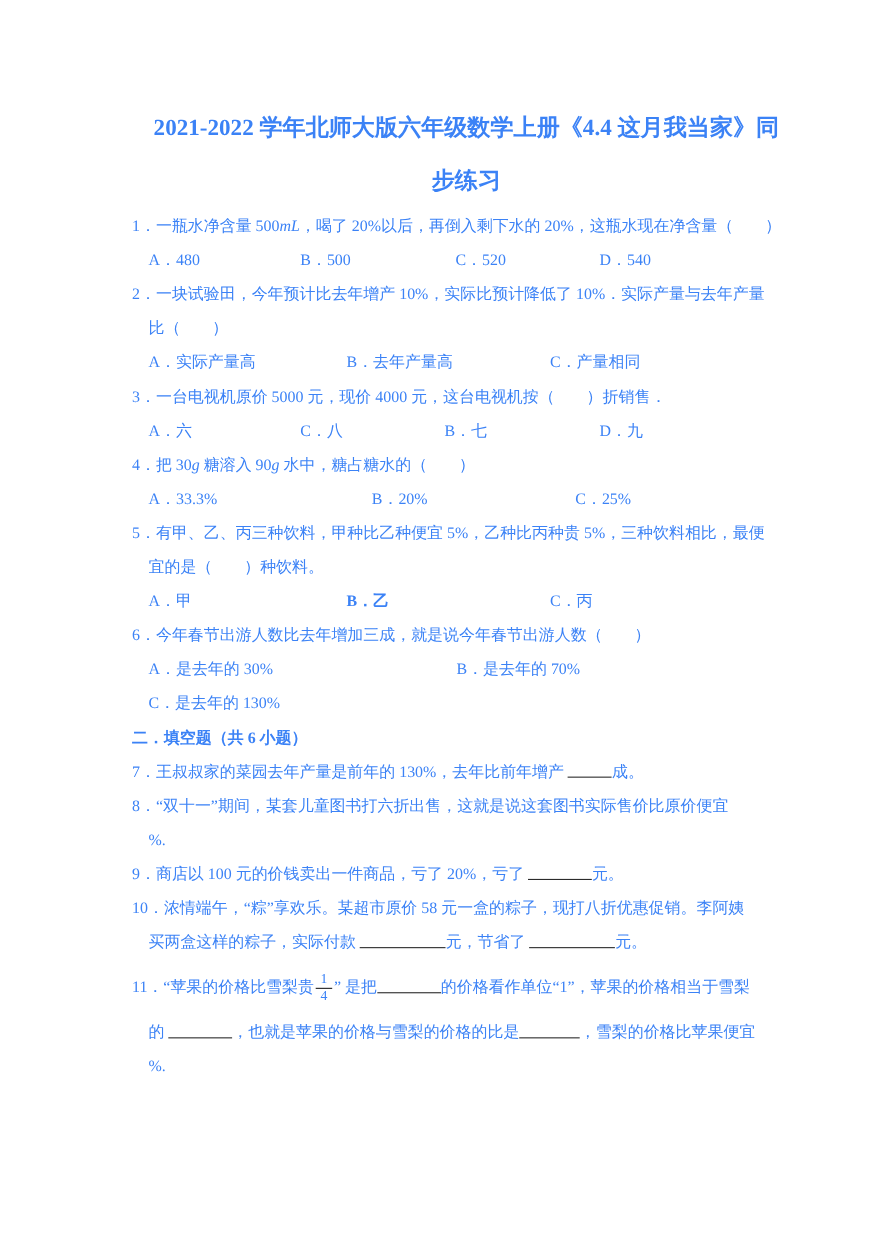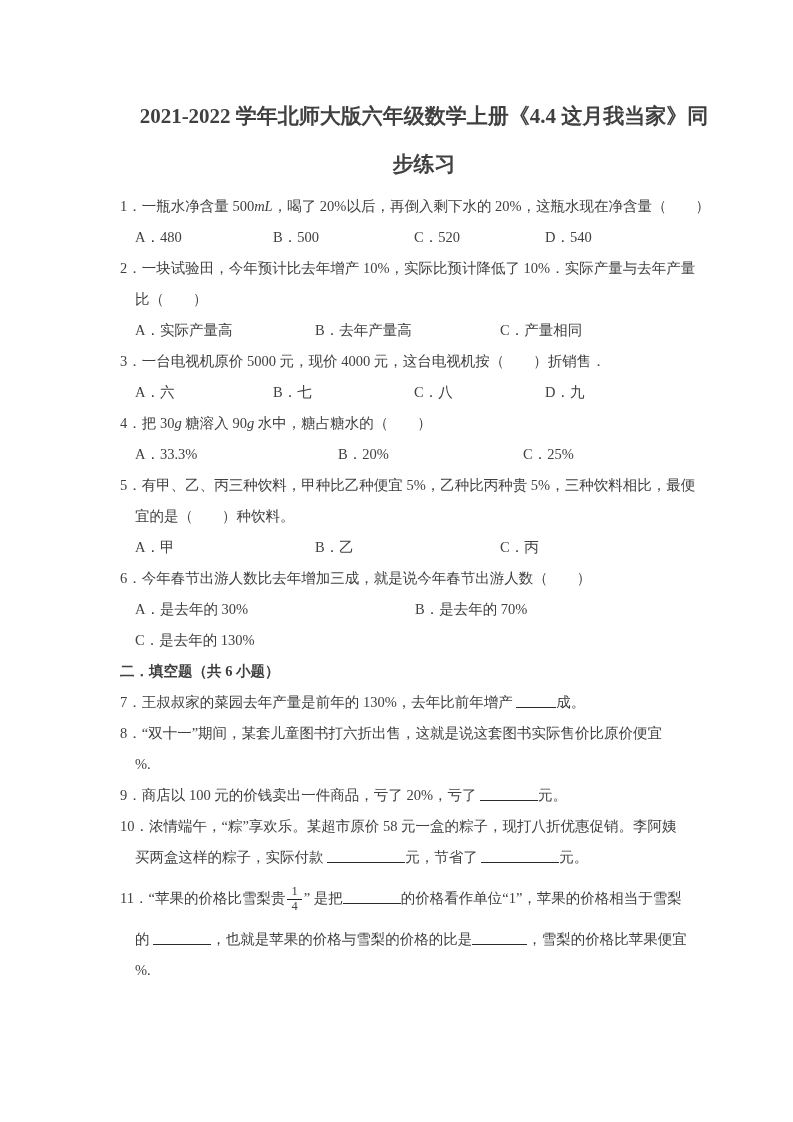--- a/index.html
+++ b/index.html
@@ -1,21 +1,21 @@
 <!DOCTYPE html>
 <html><head>
 <meta charset="utf-8">
 <style>
   html,body { margin:0; padding:0; background:#e8e8e8; }
   .page {
     position:relative;
     width:793px; height:1122px;
     margin:0 auto;
     background:#ffffff;
-    color:#404040;
+    color:#3b82f6;
     font-family:"Liberation Serif","DejaVu Serif",serif;
     font-size:14.5px;
     overflow:hidden;
     box-sizing:border-box;
     padding:0 45px 0 120px;
   }
   .title {
     padding-top:92px;
     font-size:21px;
     font-weight:bold;
@@ -74,30 +74,30 @@
         <div class="line"><span class="qnum">1．</span><span>一瓶水净含量 500</span><span class="math">mL</span><span>，喝了 20%以后，再倒入剩下水的 20%，这瓶水现在净含量（　　）</span></div>
         <div class="opt-row"><span class="opt" style="width: 138px;">A．480</span><span class="opt" style="width: 141px;">B．500</span><span class="opt" style="width: 131px;">C．520</span><span class="opt">D．540</span></div>
       </div>
       <div class="question">
         <div class="line"><span class="qnum">2．</span><span>一块试验田，今年预计比去年增产 10%，实际比预计降低了 10%．实际产量与去年产量</span></div>
         <div class="line cont"><span>比（　　）</span></div>
         <div class="opt-row"><span class="opt" style="width: 180px;">A．实际产量高</span><span class="opt" style="width: 185px;">B．去年产量高</span><span class="opt">C．产量相同</span></div>
       </div>
       <div class="question">
         <div class="line"><span class="qnum">3．</span><span>一台电视机原价 5000 元，现价 4000 元，这台电视机按（　　）折销售．</span></div>
-        <div class="opt-row"><span class="opt" style="width: 138px;">A．六</span><span class="opt" style="width: 141px;">B．七</span><span class="opt" style="width: 131px;">C．八</span><span class="opt">D．九</span></div>
+        <div class="opt-row"><span class="opt" style="width: 138px;">A．六</span><span class="opt" style="width: 131px;">C．八</span><span class="opt" style="width: 141px;">B．七</span><span class="opt">D．九</span></div>
       </div>
       <div class="question">
         <div class="line"><span class="qnum">4．</span><span>把 30</span><span class="math">g</span><span> 糖溶入 90</span><span class="math">g</span><span> 水中，糖占糖水的（　　）</span></div>
         <div class="opt-row"><span class="opt" style="width: 180px;">A．33.3%</span><span class="opt" style="width: 185px; margin-left: 23px;">B．20%</span><span class="opt">C．25%</span></div>
       </div>
       <div class="question">
         <div class="line"><span class="qnum">5．</span><span>有甲、乙、丙三种饮料，甲种比乙种便宜 5%，乙种比丙种贵 5%，三种饮料相比，最便</span></div>
         <div class="line cont"><span>宜的是（　　）种饮料。</span></div>
-        <div class="opt-row"><span class="opt" style="width: 180px;">A．甲</span><span class="opt" style="width: 185px;">B．乙</span><span class="opt">C．丙</span></div>
+        <div class="opt-row"><span class="opt" style="width: 180px;">A．甲</span><span class="opt" style="width: 185px; font-weight: bold;">B．乙</span><span class="opt">C．丙</span></div>
       </div>
       <div class="question">
         <div class="line"><span class="qnum">6．</span><span>今年春节出游人数比去年增加三成，就是说今年春节出游人数（　　）</span></div>
         <div class="opt-row"><span class="opt" style="width: 280px;">A．是去年的 30%</span><span class="opt">B．是去年的 70%</span></div>
         <div class="opt-row"><span class="opt">C．是去年的 130%</span></div>
       </div>
       <div class="sec-heading">二．填空题（共 6 小题）</div>
       <div class="question">
         <div class="line"><span class="qnum">7．</span><span>王叔叔家的菜园去年产量是前年的 130%，去年比前年增产 </span><span class="blank" style="width: 40px;"></span><span>成。</span></div>
       </div>

